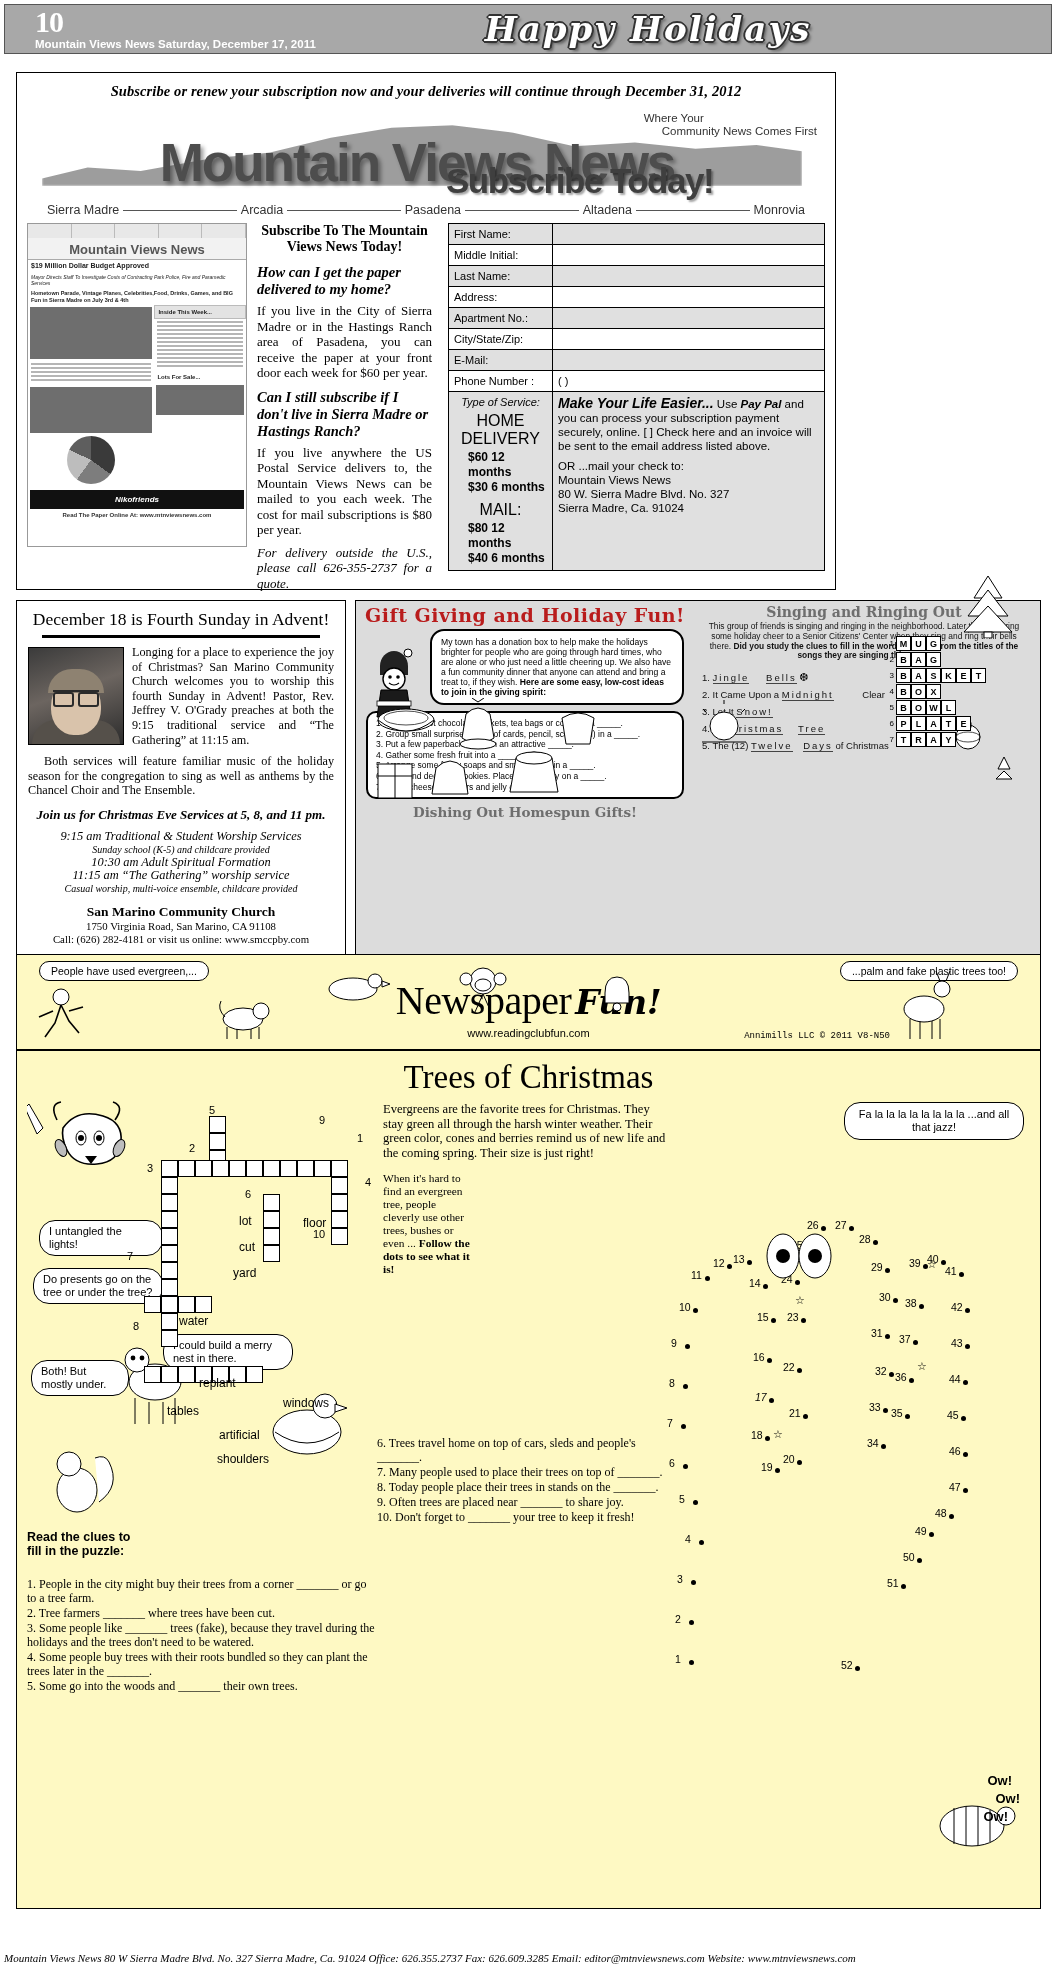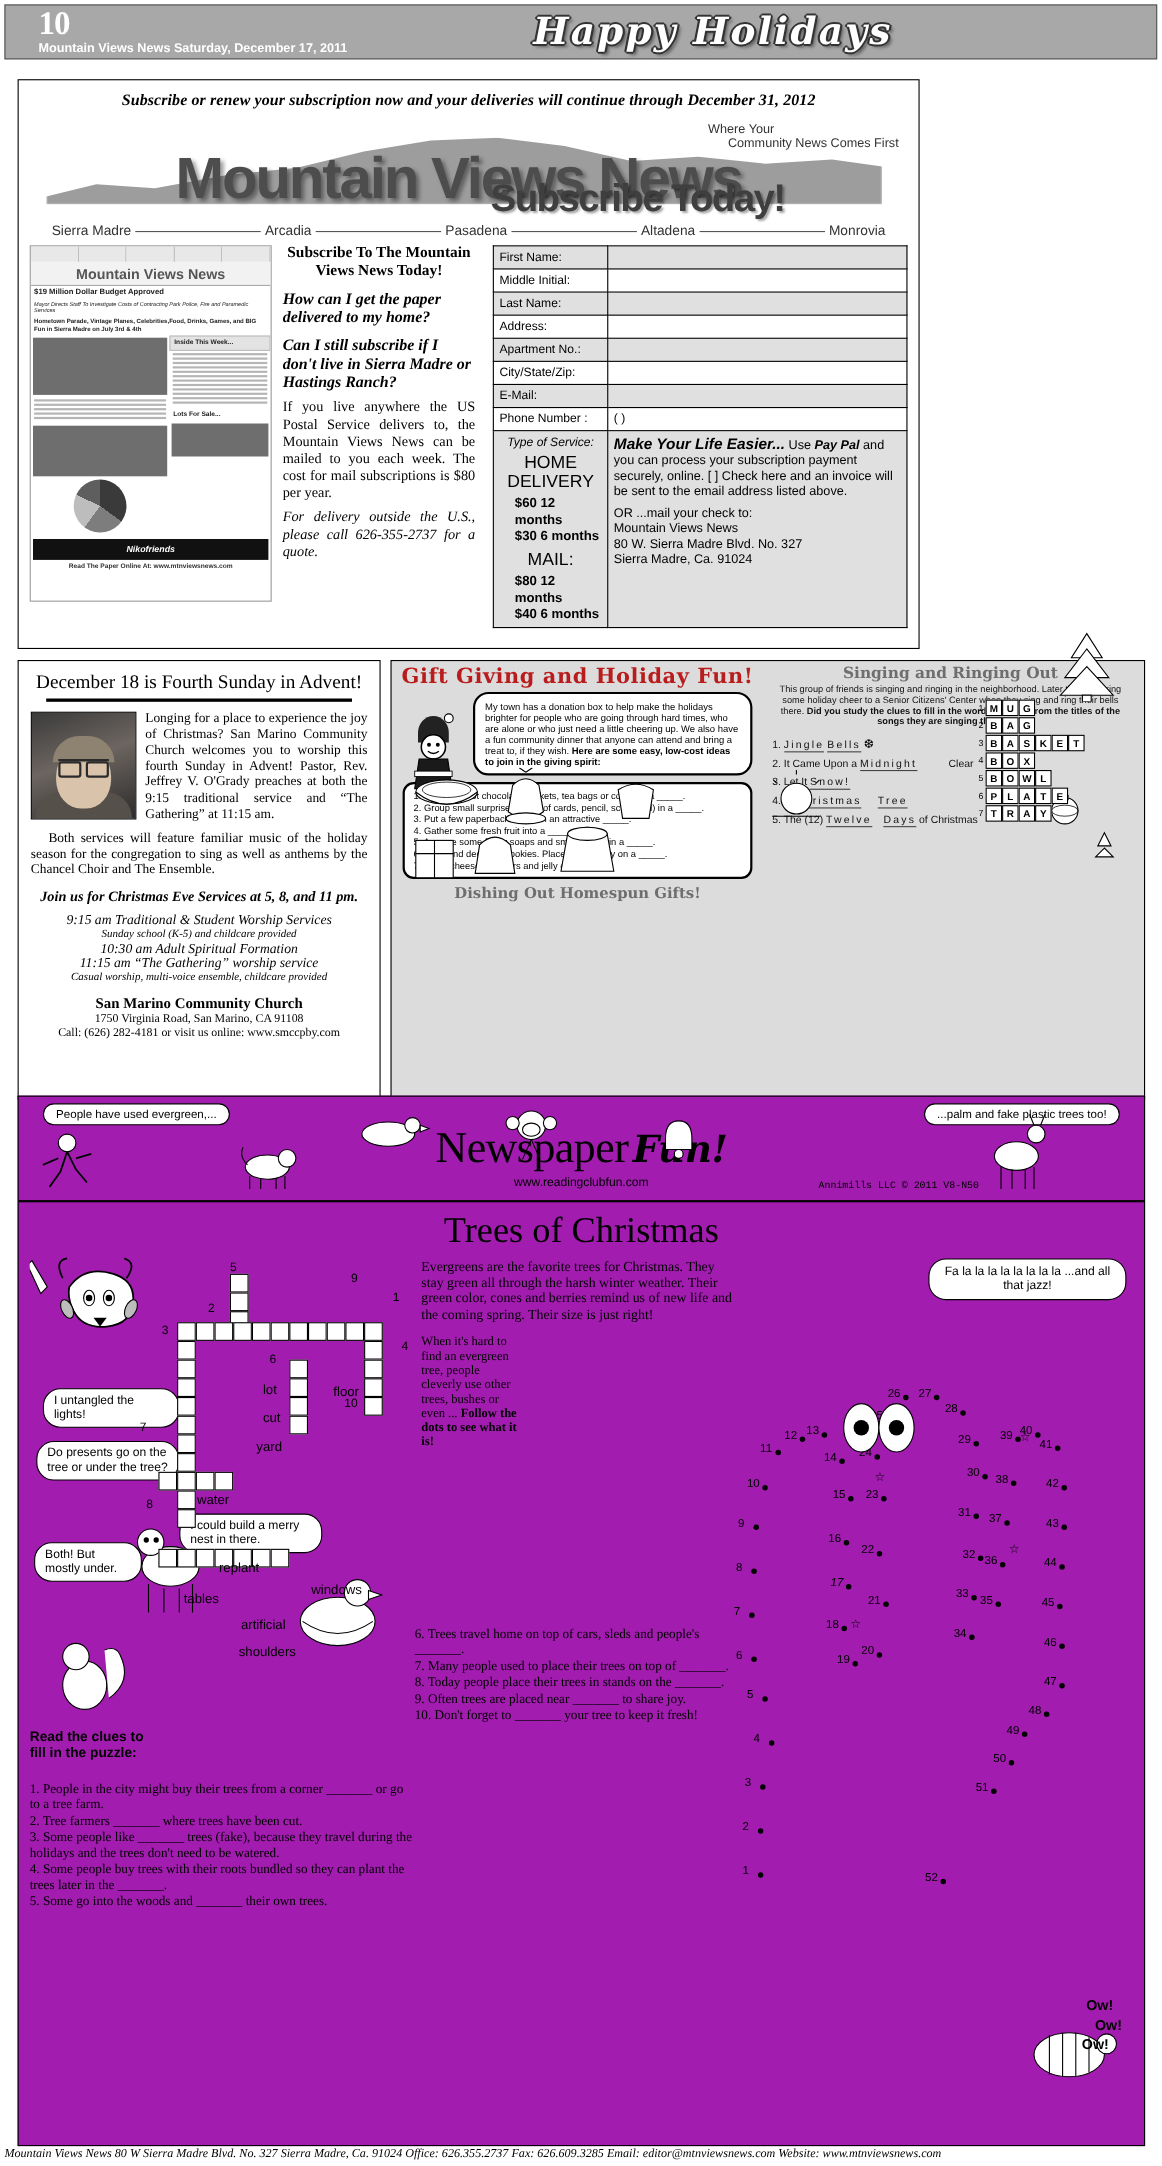--- a/index.html
+++ b/index.html
@@ -258,22 +258,22 @@
   }
   .wg-cell {
     width:15px; height:15px; border:1px solid #000; background:#fff;
     font-family:"Liberation Sans", sans-serif; font-size:9px;
     text-align:center; line-height:15px; font-weight:bold;
   }
   .gift-pics { position:absolute; left:6px; bottom:4px; width:240px; height:118px; }
 
   
   .fun {
-    position:absolute; left:16px; top:996px; width:1025px; height:955px;
-    border:1px solid #000; background:#a21caf;
+    position:absolute; left:16px; top:954px; width:1025px; height:955px;
+    border:1px solid #000; background:#fef9c3;
   }
   .fun-top { position:relative; height:96px; border-bottom:2px solid #000; }
   .bubble-l, .bubble-r {
     position:absolute; top:6px; border:1.5px solid #000; border-radius:13px;
     background:#fff; padding:3px 11px;
     font-family:"Liberation Sans", sans-serif; font-size:10.5px;
   }
   .bubble-l { left:22px; }
   .bubble-r { right:22px; }
   .fun-title {
@@ -430,20 +430,21 @@
           <div class="tp-ad">
             <span>Niko</span><span>friends</span>
           </div>
           <div class="tp-foot">Read The Paper Online At:  www.mtnviewsnews.com</div>
         </div>
       </div>
 
       <div class="col-text">
         <div class="sub-head">Subscribe To The Mountain Views News Today!</div>
         <div class="q-head">How can I get the paper delivered to my home?</div>
+        <div class="q-body">If you live in  the City of Sierra Madre or in the Hastings Ranch area of Pasadena, you can receive the paper at your front door each week for $60 per year.</div>
         <div class="q-head">Can I still subscribe if I don't live in Sierra Madre or Hastings Ranch?</div>
         <div class="q-body">If you live anywhere the US Postal Service delivers to, the Mountain Views News  can be mailed to you each week.  The cost for mail subscriptions  is $80 per year.</div>
         <div class="q-body ital" style="margin-top:7px">For delivery outside the U.S., please call 626-355-2737 for a quote.</div>
       </div>
 
       <div class="col-form">
         <div class="subscribe-today">Subscribe Today!</div>
         <table class="form">
           <tbody>
               <tr>
@@ -583,21 +584,21 @@
       <div class="ringing-h">Singing and Ringing Out</div>
       <div class="ringing-p">
         <span>This group of friends is singing and ringing in the neighborhood.  Later they will bring some holiday cheer to a Senior Citizens' Center when they sing and ring their bells there.</span>
         <b>Did you study the clues to fill in the words missing from the titles of the songs they are singing this year?</b>
       </div>
 
       <div class="song-lines">
         <div>
           <span>1.</span>
           <span style="letter-spacing:2px;border-bottom:1px solid #444">Jingle</span>
-          <span style="letter-spacing:2px;border-bottom:1px solid #444;">Bells</span>
+          <span style="letter-spacing:2px;border-bottom:1px solid #444;margin-left:14px">Bells</span>
           <span class="star" style="position:static">❆</span>
         </div>
         <div>
           <span>2.</span>
           <span>It Came Upon a</span>
           <span style="letter-spacing:2px;border-bottom:1px solid #444">Midnight</span>
           <span style="margin-left:26px">Clear</span>
         </div>
         <div>
           <span>3.</span>

